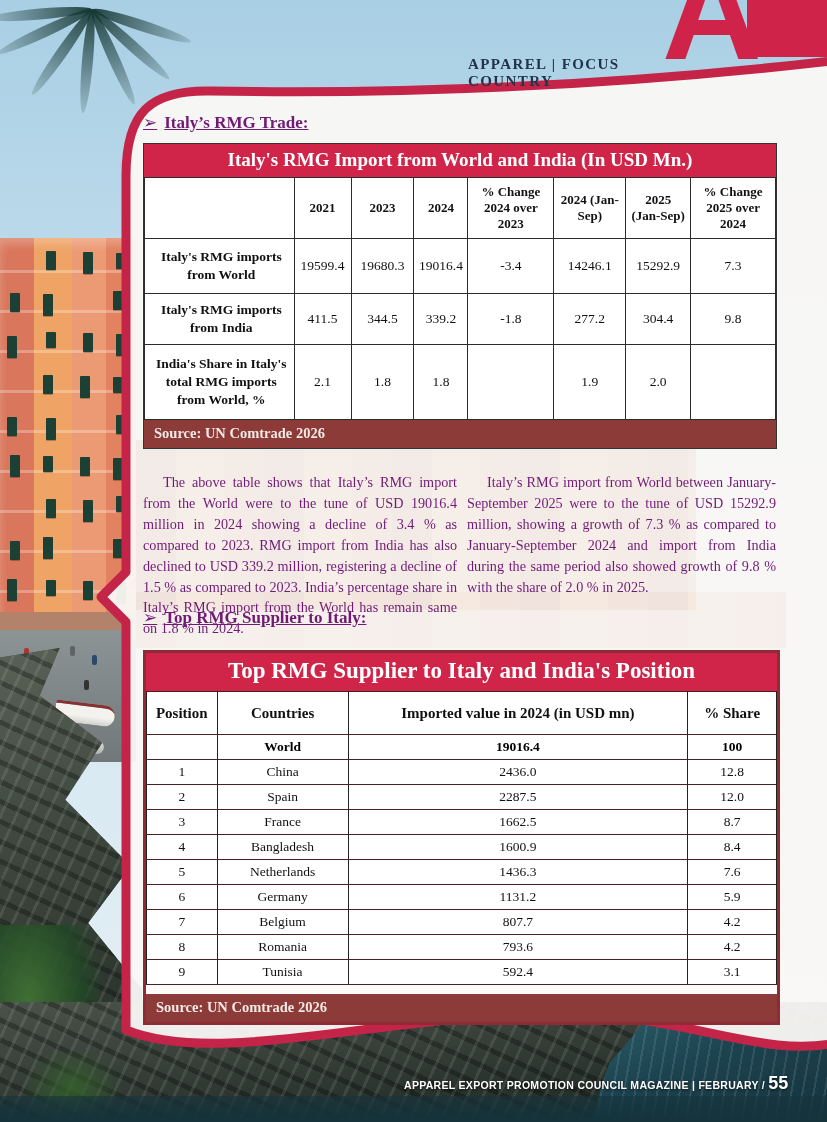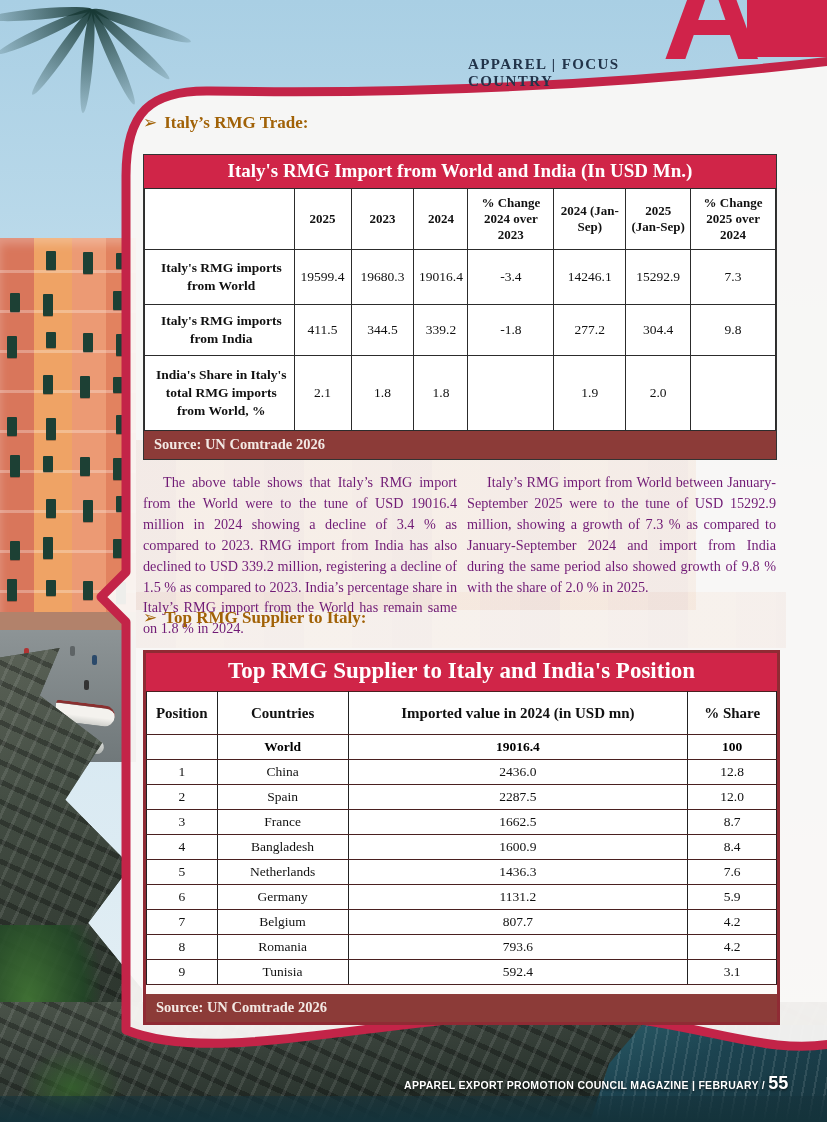--- a/index.html
+++ b/index.html
@@ -54,23 +54,23 @@
        background:repeating-linear-gradient(90deg,#c8795a 0 40px,#e8a06a 40px 88px,#d98a63 88px 128px);}
 
   
   .cat-label{position:absolute;left:468px;top:56px;width:230px;
        font-size:15px;font-weight:bold;letter-spacing:1.4px;color:#22344a;}
   .logo-a{position:absolute;left:662px;top:-58px;font-family:"Liberation Sans",sans-serif;
        font-size:138px;font-weight:bold;line-height:1;color:#d0234a;}
   .logo-block{position:absolute;left:747px;top:0;width:80px;height:57px;background:#d0234a;}
 
   
-  .sec-heading{position:absolute;font-size:17px;font-weight:bold;color:#a16207;}
+  .sec-heading{position:absolute;font-size:17px;font-weight:bold;color:#701a75;text-decoration:underline;}
   .sec-heading .arrow{margin-right:7px;font-weight:normal;}
-  .t1wrap{position:absolute;left:143px;top:154px;width:632px;border:1.5px solid #333;background:#fdfcfa;}
+  .t1wrap{position:absolute;left:143px;top:143px;width:632px;border:1.5px solid #333;background:#fdfcfa;}
   .bar1{background:#d02548;color:#fff;font-weight:bold;font-size:19px;text-align:center;padding:5px 0 6px;}
   table{border-collapse:collapse;width:100%;}
   .t1 th,.t1 td{border:1.2px solid #2c2c2c;font-size:13.5px;color:#111;
        text-align:center;vertical-align:middle;padding:2px 4px;background:#fff;}
   .t1 thead th{font-weight:bold;font-size:13px;height:56px;line-height:1.25;}
   .t1 td.lbl{text-align:center;padding:2px 4px 2px 8px;line-height:1.35;font-weight:bold;}
   .t1 tbody tr:nth-child(1) td{height:50px;}
   .t1 tbody tr:nth-child(2) td{height:46px;}
   .t1 tbody tr:nth-child(3) td{height:70px;}
   .src{background:#8c3b38;color:#f3e9e4;font-weight:bold;font-size:14.5px;padding:5px 10px 6px;}
@@ -196,21 +196,21 @@
           <col style="width:63px">
           <col style="width:54px">
           <col style="width:86px">
           <col style="width:72px">
           <col style="width:65px">
           <col style="width:85px">
         </colgroup>
       <thead>
           <tr id="t1-head">
             <th></th>
-            <th>2025</th>
+            <th>2021</th>
             <th>2023</th>
             <th>2024</th>
             <th>% Change 2024 over 2023</th>
             <th>2024 (Jan-Sep)</th>
             <th>2025 (Jan-Sep)</th>
             <th>% Change 2025 over 2024</th>
           </tr>
         </thead>
       <tbody id="t1-body">
           <tr>

